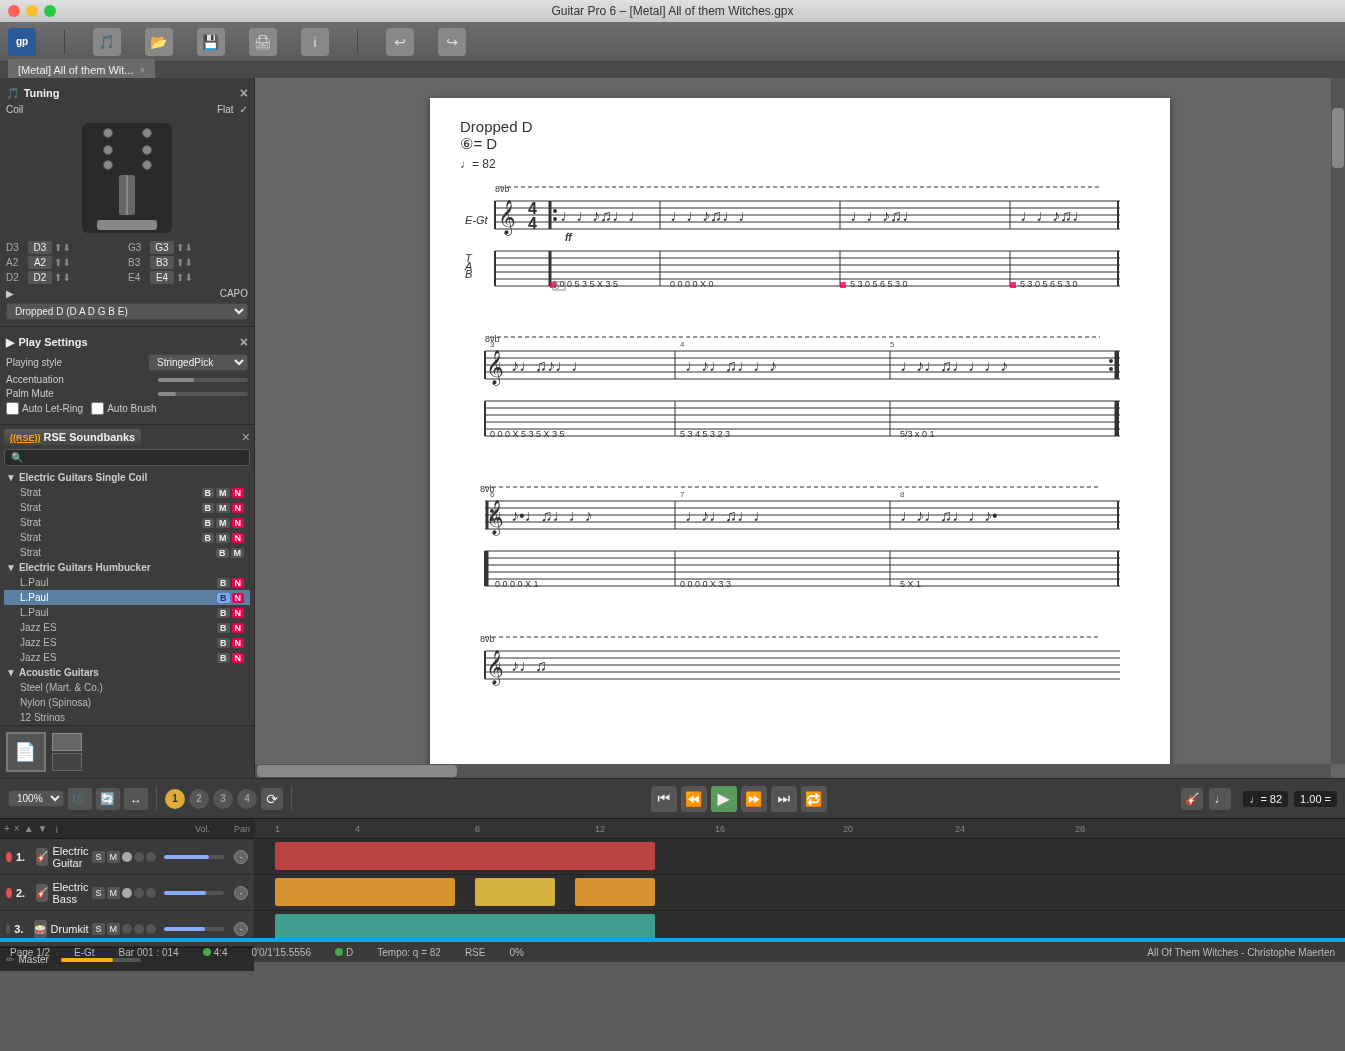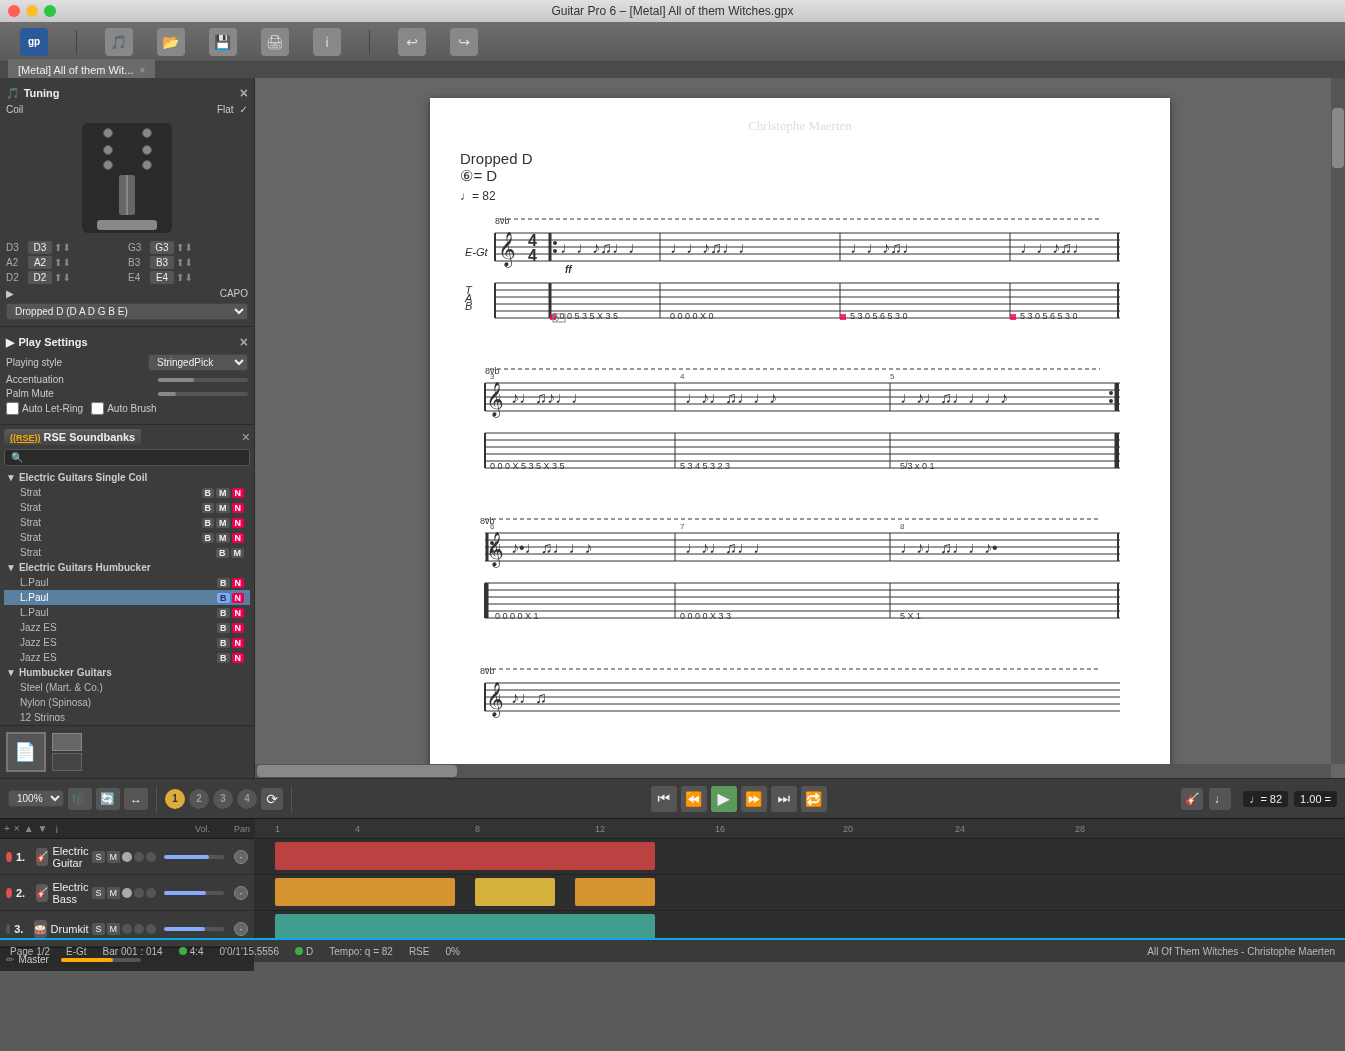--- a/index.html
+++ b/index.html
@@ -8,21 +8,21 @@
     
     #titlebar { width: 100%; height: 22px; background: linear-gradient(to bottom, #e0e0e0, #c8c8c8); display: flex; align-items: center; justify-content: center; position: relative; }
     #titlebar .window-controls { position: absolute; left: 8px; display: flex; gap: 6px; align-items: center; }
     .win-btn { width: 12px; height: 12px; border-radius: 50%; border: none; cursor: pointer; }
     .win-btn.close { background: #ff5f57; }
     .win-btn.min { background: #ffbd2e; }
     .win-btn.max { background: #28c840; }
     #titlebar .title { font-size: 12px; color: #333; font-weight: 500; }
 
     
-    #toolbar { width: 100%; height: 40px; background: linear-gradient(to bottom, #6e6e6e, #5a5a5a); display: flex; align-items: center; padding: 0 20px; gap: 24px; border-bottom: 1px solid #444; }
+    #toolbar { width: 100%; height: 40px; background: linear-gradient(to bottom, #6e6e6e, #5a5a5a); display: flex; align-items: center; padding: 0 8px; gap: 24px; border-bottom: 1px solid #444; }
     .toolbar-icon { width: 28px; height: 28px; background: #888; border-radius: 4px; display: flex; align-items: center; justify-content: center; cursor: pointer; font-size: 14px; color: #ddd; }
     .toolbar-separator { width: 1px; height: 24px; background: #444; margin: 0 4px; }
     #tab-bar { width: 100%; height: 16px; background: #4a4a4a; display: flex; align-items: center; padding: 0 8px; }
     .tab-item { height: 22px; background: #6a6a6a; border-radius: 3px 3px 0 0; padding: 0 10px; display: flex; align-items: center; gap: 6px; font-size: 11px; color: #eee; cursor: pointer; }
     .tab-item .tab-close { font-size: 10px; color: #aaa; cursor: pointer; }
 
     
     #main-layout { display: flex; width: 100%; height: calc(1051px - 22px - 40px - 26px - 40px - 24px); }
 
     
@@ -98,21 +98,21 @@
     .track-controls { display: flex; gap: 2px; align-items: center; }
     .track-dot { width: 10px; height: 10px; border-radius: 50%; background: #555; cursor: pointer; }
     .track-dot.active { background: #aaa; }
     #track-timeline { flex: 1; overflow: hidden; position: relative; }
     .timeline-header { height: 20px; background: #333; display: flex; align-items: center; border-bottom: 1px solid #222; padding: 0 4px; }
     .tl-mark { font-size: 9px; color: #888; position: absolute; }
     .track-row { height: 36px; position: relative; border-bottom: 1px solid #222; overflow: hidden; }
     .track-block { position: absolute; top: 3px; height: 28px; border-radius: 2px; opacity: 0.9; }
 
     
-    #status-bar { height: 24px; background: #3a3a3a; border-top: 2px solid #0ea5e9; display: flex; align-items: center; padding: 0 10px; gap: 16px; font-size: 10px; color: #bbb; }
+    #status-bar { height: 24px; background: #3a3a3a; border-top: 4px solid #0ea5e9; display: flex; align-items: center; padding: 0 10px; gap: 24px; font-size: 10px; color: #bbb; }
     .status-item { display: flex; align-items: center; gap: 3px; }
     .status-dot { width: 8px; height: 8px; border-radius: 50%; background: #4a4; }
 
     
     .track-vol-slider { width: 60px; height: 4px; background: #555; border-radius: 2px; position: relative; cursor: pointer; }
     .track-vol-fill { height: 4px; background: #8af; border-radius: 2px; }
     .track-pan-knob { width: 14px; height: 14px; border-radius: 50%; background: #666; border: 1px solid #888; cursor: pointer; display: flex; align-items: center; justify-content: center; }
 
     .master-row { height: 24px; background: #2a2a2a; display: flex; align-items: center; padding: 0 6px; gap: 4px; border-top: 1px solid #1a1a1a; }
     .master-label { font-size: 10px; color: #ccc; }
@@ -374,21 +374,21 @@
             <div class="sb-badges">
               <span class="badge badge-b">B</span>
               <span class="badge badge-n">N</span>
             </div>
           </div>
         </div>
 
         <div class="sb-category">
           <div class="sb-cat-label">
             <span>▼</span>
-              <span> Humbucker Guitars</span>
+              <span> Acoustic Guitars</span>
           </div>
           <div class="sb-item">
               <span>Steel (Mart. &amp; Co.)</span>
             </div>
           <div class="sb-item">
               <span>Nylon (Spinosa)</span>
             </div>
           <div class="sb-item">
               <span>12 Strings</span>
             </div>
@@ -404,21 +404,20 @@
         <div style="width:30px;height:18px;background:#666;border:1px solid #888;"></div>
         <div style="width:30px;height:18px;background:#444;border:1px solid #666;"></div>
       </div>
     </div>
   </div>
 
   <div id="score-area">
     <div id="score-scroll">
       <div id="score-paper">
 
-        <div class="score-subtitle">Christophe Maerten</div>
 
         <div style="margin-bottom:8px;">
           <div class="score-tuning-note">
             <span>Dropped D</span><br>
             <span>⑥= D</span>
           </div>
           <div class="tempo-mark">♩= 82</div>
         </div>
 
         <svg width="660" height="140" style="display:block;margin-bottom:10px;">

